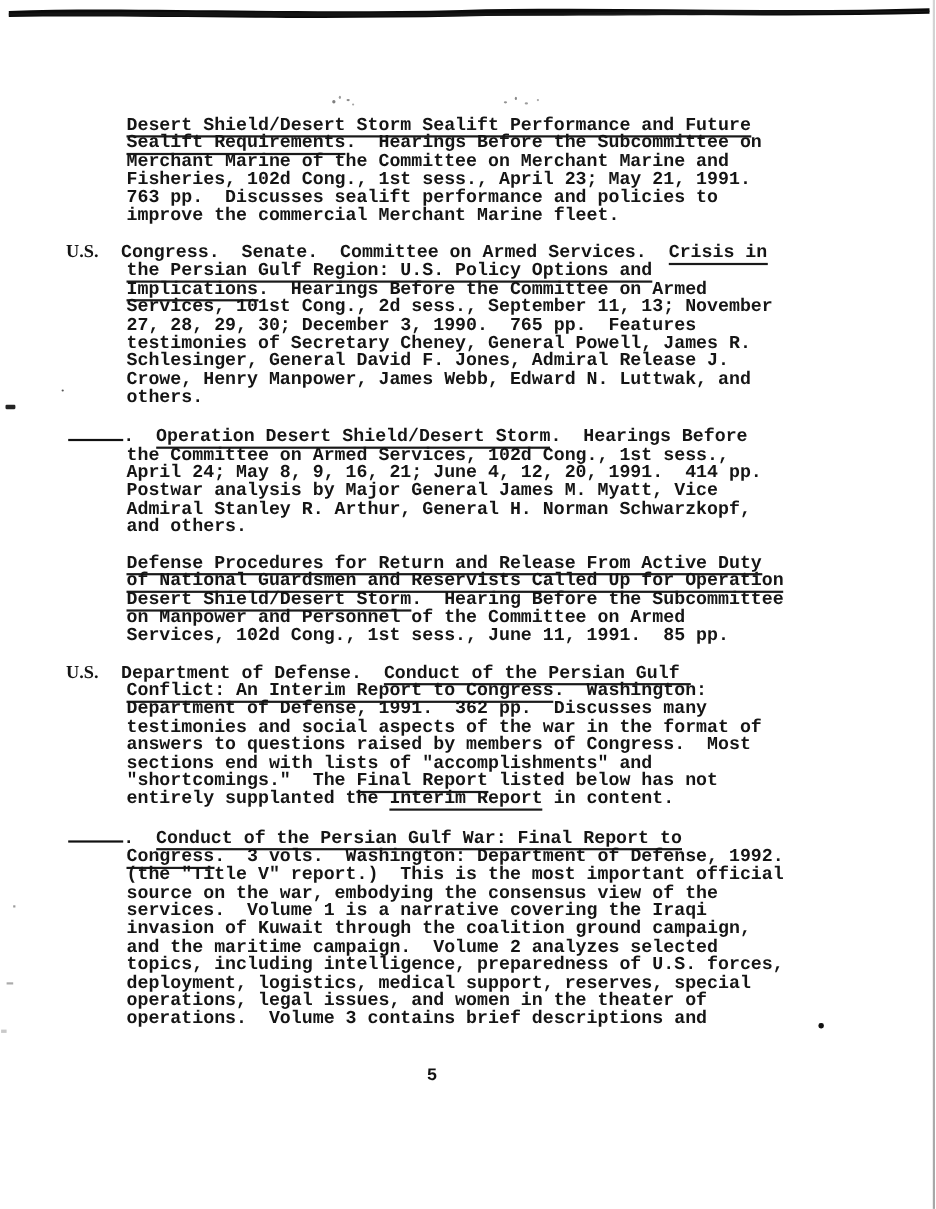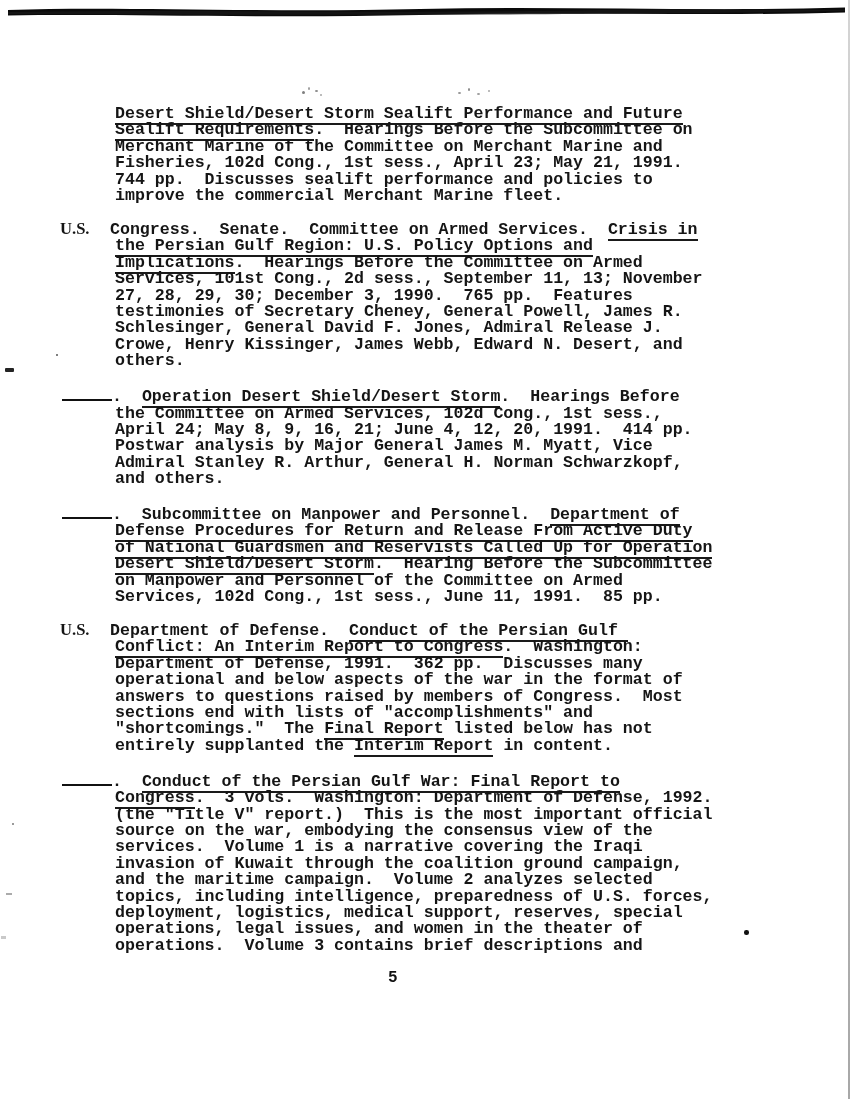--- a/index.html
+++ b/index.html
@@ -91,55 +91,54 @@
              L 845 12.5 C 700 16.5, 560 11, 420 15 C 260 18.5, 120 13.5, 8 15.5 Z" fill="#0a0a0a"></path>
     <path d="M8 12 C 200 9, 400 14, 600 10 C 720 8, 800 11, 845 9.5 L 845 11 C 700 14, 400 16, 8 14 Z" fill="#161616" opacity="0.8"></path>
   </svg>
 
   <main class="content" id="entries">
       <div class="entry">
         <div class="line"><span class="ul">Desert Shield/Desert Storm Sealift Performance and Future</span></div>
         <div class="line"><span class="ul">Sealift Requirements</span>.  Hearings Before the Subcommittee on</div>
         <div class="line">Merchant Marine of the Committee on Merchant Marine and</div>
         <div class="line">Fisheries, 102d Cong., 1st sess., April 23; May 21, 1991.</div>
-        <div class="line">744 pp.  Discusses sealift performance and policies to</div>
+        <div class="line">763 pp.  Discusses sealift performance and policies to</div>
         <div class="line">improve the commercial Merchant Marine fleet.</div>
       </div>
       <div class="entry">
         <div class="line"><span class="lead">U.S.</span>Congress.  Senate.  Committee on Armed Services.  <span class="ul">Crisis in</span></div>
         <div class="line"><span class="ul">the Persian Gulf Region: U.S. Policy Options and</span></div>
         <div class="line"><span class="ul">Implications</span>.  Hearings Before the Committee on Armed</div>
         <div class="line">Services, 101st Cong., 2d sess., September 11, 13; November</div>
         <div class="line">27, 28, 29, 30; December 3, 1990.  765 pp.  Features</div>
         <div class="line">testimonies of Secretary Cheney, General Powell, James R.</div>
         <div class="line">Schlesinger, General David F. Jones, Admiral Release J.</div>
-        <div class="line">Crowe, Henry Kissinger, James Webb, Edward N. Desert, and</div>
+        <div class="line">Crowe, Henry Manpower, James Webb, Edward N. Luttwak, and</div>
         <div class="line">others.</div>
       </div>
       <div class="entry">
         <div class="line"><span class="blankrule"></span>.  <span class="ul">Operation Desert Shield/Desert Storm</span>.  Hearings Before</div>
         <div class="line">the Committee on Armed Services, 102d Cong., 1st sess.,</div>
         <div class="line">April 24; May 8, 9, 16, 21; June 4, 12, 20, 1991.  414 pp.</div>
         <div class="line">Postwar analysis by Major General James M. Myatt, Vice</div>
         <div class="line">Admiral Stanley R. Arthur, General H. Norman Schwarzkopf,</div>
         <div class="line">and others.</div>
       </div>
       <div class="entry">
-        <div class="line"><span class="blankrule"></span>.  Subcommittee on Manpower and Personnel.  <span class="ul">Department of</span></div>
         <div class="line"><span class="ul">Defense Procedures for Return and Release From Active Duty</span></div>
         <div class="line"><span class="ul">of National Guardsmen and Reservists Called Up for Operation</span></div>
         <div class="line"><span class="ul">Desert Shield/Desert Storm</span>.  Hearing Before the Subcommittee</div>
         <div class="line">on Manpower and Personnel of the Committee on Armed</div>
         <div class="line">Services, 102d Cong., 1st sess., June 11, 1991.  85 pp.</div>
       </div>
       <div class="entry">
         <div class="line"><span class="lead">U.S.</span>Department of Defense.  <span class="ul">Conduct of the Persian Gulf </span></div>
         <div class="line"><span class="ul">Conflict: An Interim Report to Congress</span>.  Washington:</div>
         <div class="line">Department of Defense, 1991.  362 pp.  Discusses many</div>
-        <div class="line">operational and below aspects of the war in the format of</div>
+        <div class="line">testimonies and social aspects of the war in the format of</div>
         <div class="line">answers to questions raised by members of Congress.  Most</div>
         <div class="line">sections end with lists of "accomplishments" and</div>
         <div class="line">"shortcomings."  The <span class="ul">Final Report</span> listed below has not</div>
         <div class="line">entirely supplanted the <span class="ul">Interim Report</span> in content.</div>
       </div>
       <div class="entry">
         <div class="line"><span class="blankrule"></span>.  <span class="ul">Conduct of the Persian Gulf War: Final Report to</span></div>
         <div class="line"><span class="ul">Congress</span>.  3 vols.  Washington: Department of Defense, 1992.</div>
         <div class="line">(the "Title V" report.)  This is the most important official</div>
         <div class="line">source on the war, embodying the consensus view of the</div>

